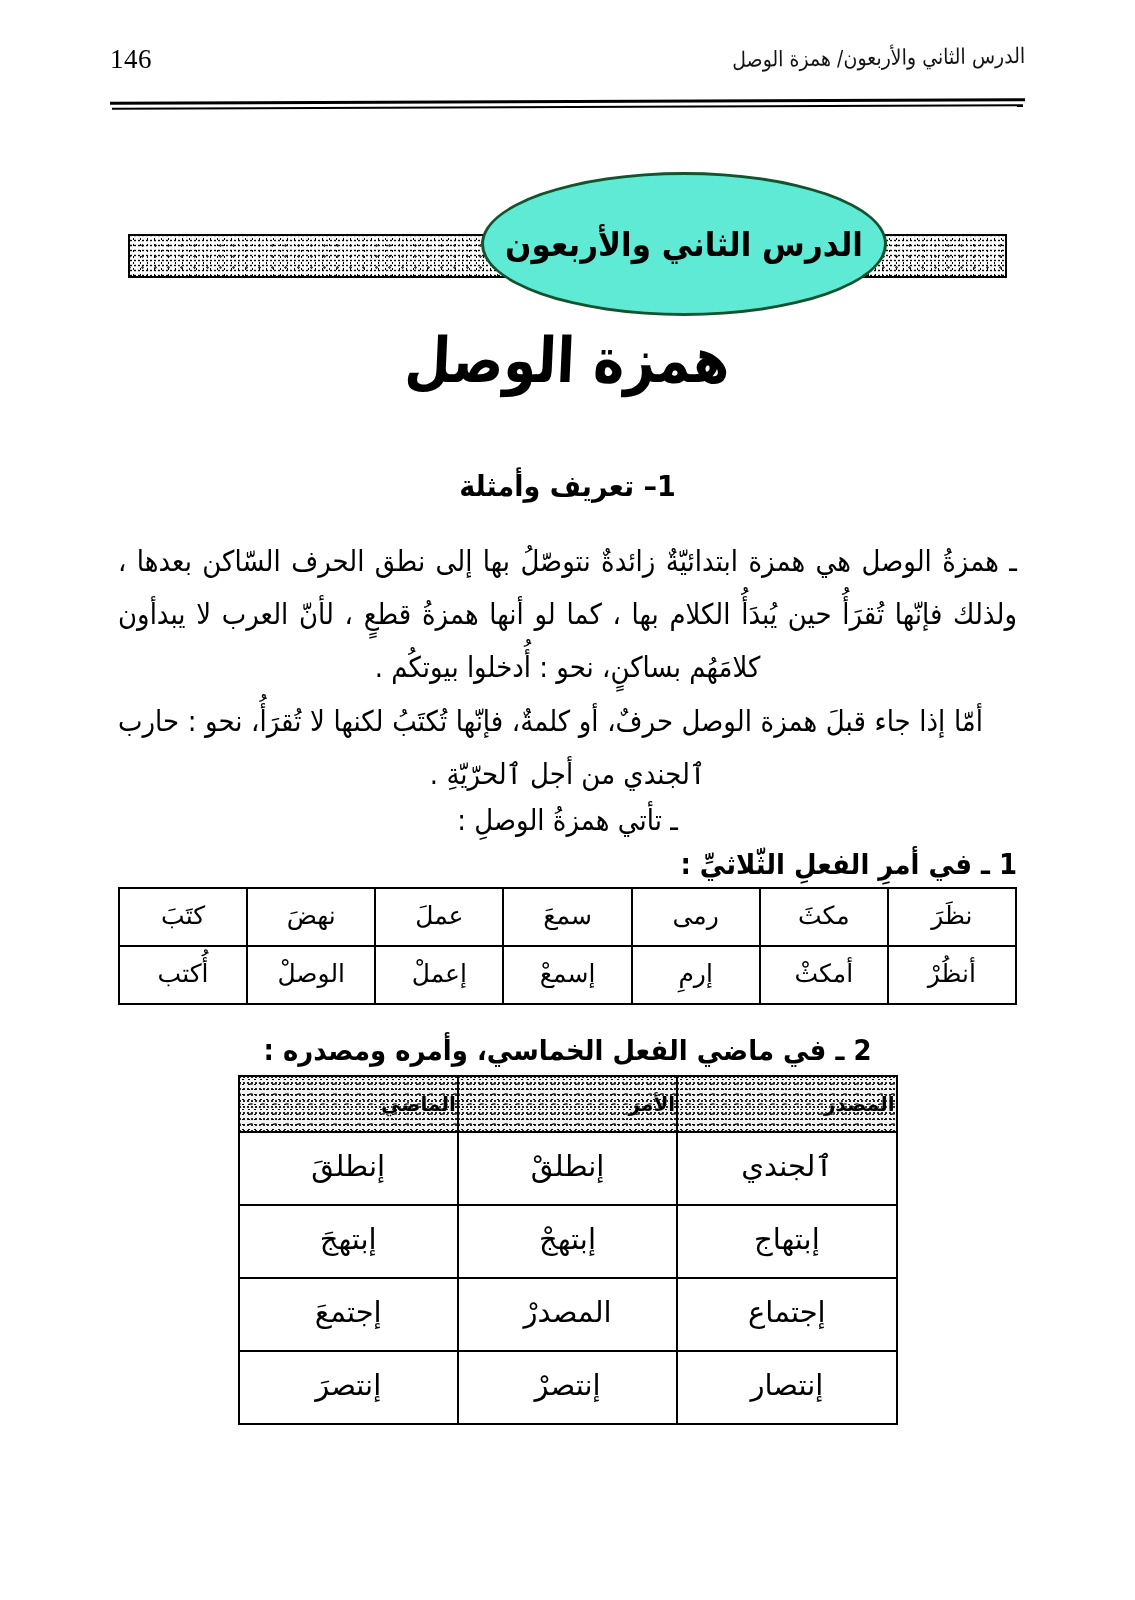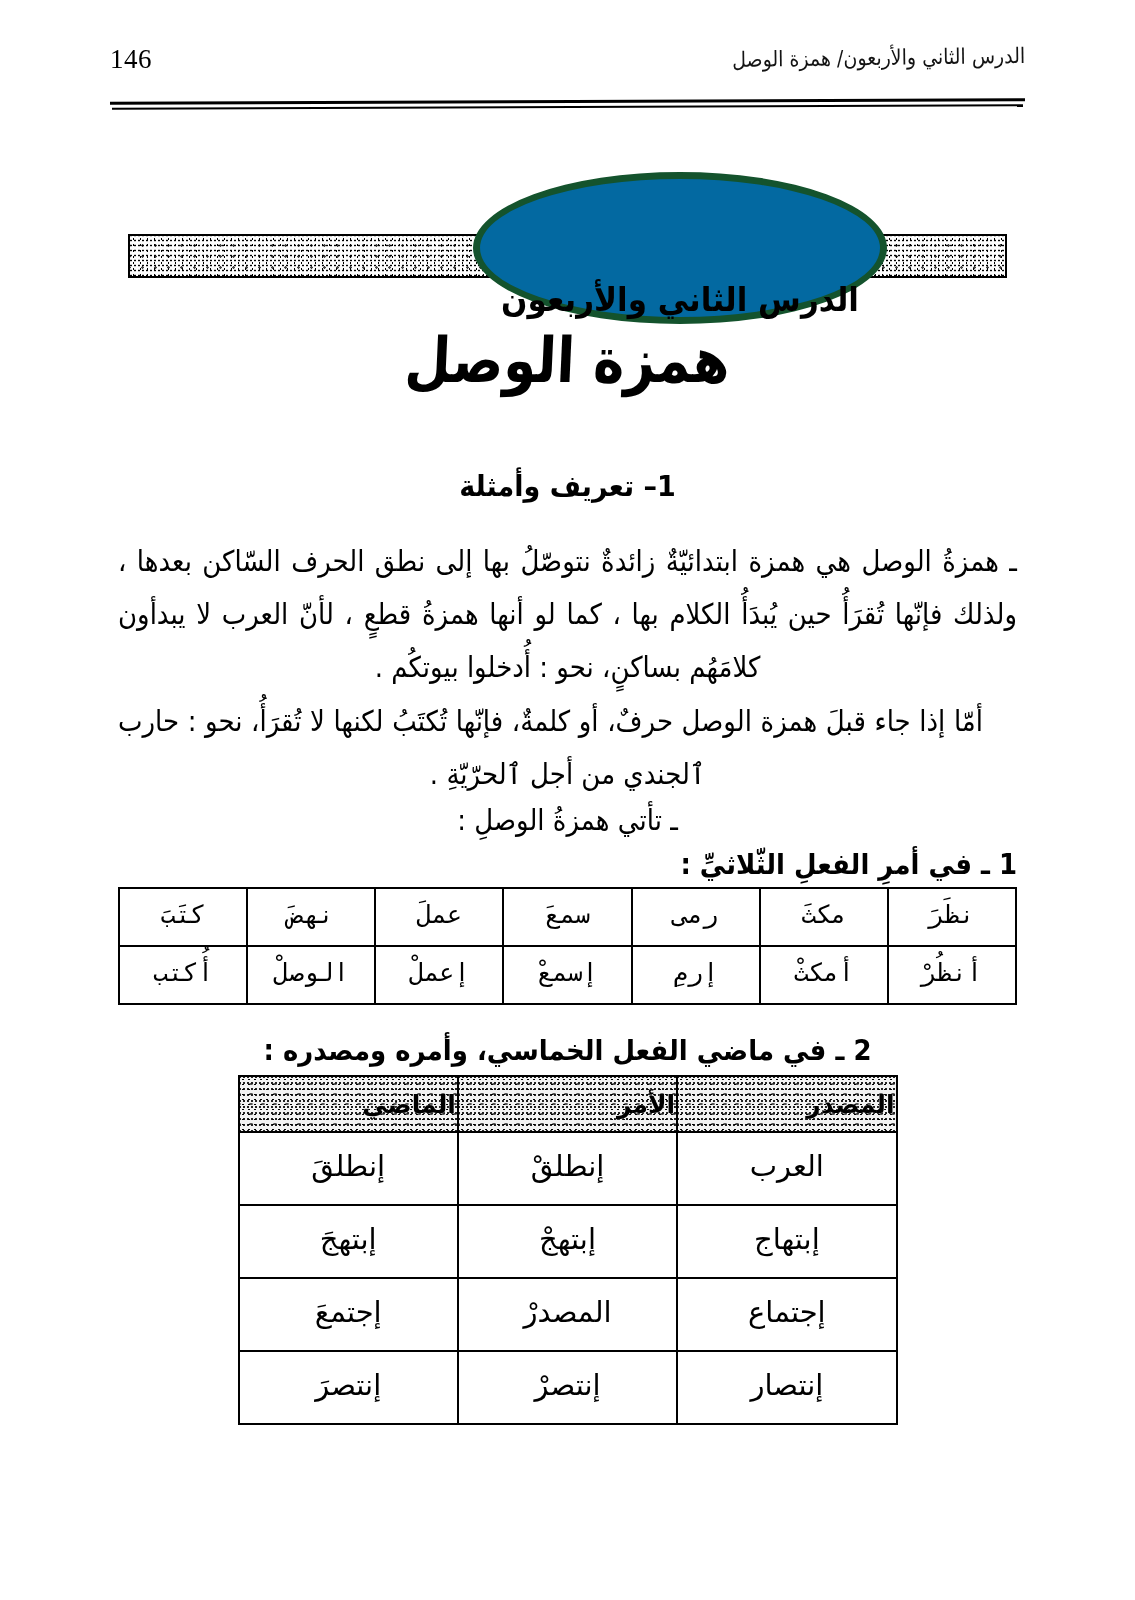--- a/index.html
+++ b/index.html
@@ -95,25 +95,25 @@
       radial-gradient(#444 1.3px, transparent 1.6px);
     background-size: 7px 6px, 4px 5px, 13px 11px;
     background-position: 0 0, 3px 2px, 6px 4px;
   }
   .oval {
     position: absolute;
     top: 0;
     right: 120px;
     width: 400px;
     height: 138px;
-    border: 7px solid #14532d;
+    border: 3px solid #14532d;
     border-radius: 50%;
-    background: #0369a1;
+    background: #5eead4;
     display: flex;
-    align-items: flex-end;
+    align-items: center;
     justify-content: center;
   }
   .oval-label {
     font-family: "DejaVu Sans", sans-serif;
     font-weight: 700;
     font-size: 31px;
     white-space: nowrap;
     transform: scaleY(1.08);
   }
 
@@ -189,36 +189,36 @@
   table.verbs {
     width: 100%;
     margin-top: 8px;
     table-layout: fixed;
   }
   table.verbs td {
     border: 2px solid #000;
     height: 48px;
     text-align: center;
     vertical-align: middle;
-    font-family: Liberation Mono, monospace;
+    font-family: Liberation Sans, sans-serif;
     font-size: 25px;
     padding: 2px 0 6px 0;
   }
 
   table.five {
     margin: 10px auto 0 auto;
     width: 660px;
     table-layout: fixed;
   }
   table.five th {
     border: 2px solid #000;
     height: 52px;
     font-family: "DejaVu Sans", sans-serif;
     font-weight: 700;
-    font-size: 25px;
+    font-size: 20px;
     background-color: #f2f2f2;
     background-image:
       radial-gradient(#000 1px, transparent 1.3px),
       radial-gradient(#222 0.8px, transparent 1.1px),
       radial-gradient(#555 1.5px, transparent 1.8px);
     background-size: 6px 5px, 4px 6px, 12px 10px;
     background-position: 0 0, 2px 3px, 5px 2px;
     text-shadow: 0 0 1px #fff;
   }
   table.five td {
@@ -293,21 +293,21 @@
     <table class="five">
       <thead>
         <tr>
           <th>المصدر</th>
           <th>الأمر</th>
           <th>الماضي</th>
         </tr>
       </thead>
       <tbody>
         <tr>
-          <td>العرب</td>
+          <td>ٱلجندي</td>
           <td>إنطلقْ</td>
           <td>إنطلقَ</td>
         </tr>
         <tr>
           <td>إبتهاج</td>
           <td>إبتهجْ</td>
           <td>إبتهجَ</td>
         </tr>
         <tr>
           <td>إجتماع</td>

